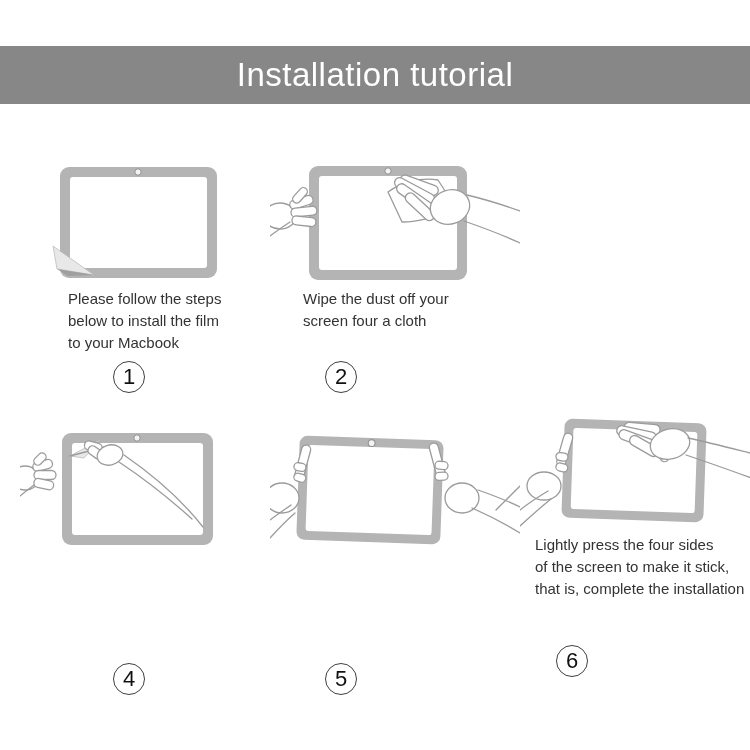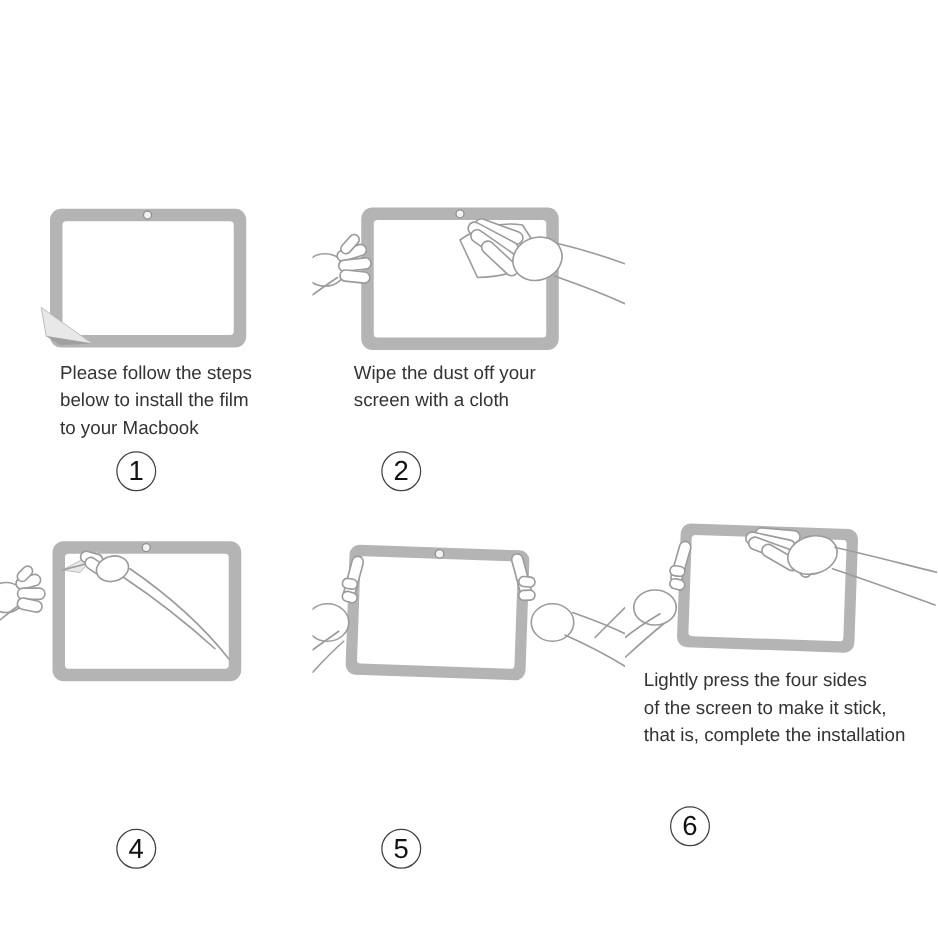--- a/index.html
+++ b/index.html
@@ -8,21 +8,21 @@
     font-family:"Liberation Sans",sans-serif;overflow:hidden;
   }
   .header{
     position:absolute;left:0;top:46px;width:750px;height:58px;
     background:var(--header-bg,#878787);
     display:flex;align-items:center;justify-content:center;
   }
   .header-title{
     color:var(--header-text,#ffffff);font-size:33px;font-weight:400;letter-spacing:.5px;
   }
-  .cell{position:absolute;width:250px;height:280px;}
+  .cell{position:absolute;width:250px;height:280px;margin-left:20px;}
   #s1{left:0;top:150px} #s2{left:250px;top:150px} #s3{left:500px;top:150px}
   #s4{left:0;top:420px} #s5{left:250px;top:420px} #s6{left:500px;top:402px}
   .illus{position:absolute;left:0;top:0;}
   .caption{
     position:absolute;font-size:15px;line-height:22px;
     color:var(--caption-text,#333333);white-space:pre-line;width:240px;
   }
   #s1 .caption,#s2 .caption,#s3 .caption{top:138px}
   #s4 .caption,#s5 .caption,#s6 .caption{top:132px}
   #s1 .caption{left:48px} #s2 .caption{left:33px} #s3 .caption{left:16px}
@@ -47,20 +47,23 @@
   .peel-light{fill:#e8e8e8;stroke:#bdbdbd;stroke-width:.8;}
   .peel-dark{fill:#9f9f9f;}
   .arrow{fill:none;stroke:#c4c4c4;stroke-width:1.6;}
   .arrowhead{fill:#c4c4c4;}
 </style>
 </head>
 <body>
 
 <div class="canvas">
 
+  <div class="header">
+    <span class="header-title">Installation tutorial</span>
+  </div>
 
   <div class="cell" id="s1">
     <svg class="illus" width="250" height="140" viewBox="0 0 250 140">
       <g>
         <rect class="frame" x="40" y="17" width="157" height="111" rx="9"></rect>
         <rect class="screen" x="50" y="27" width="137" height="91" rx="3"></rect>
         <circle class="camera" cx="118" cy="22" r="3.2"></circle>
       </g>
       <g>
         <polygon class="peel-light" points="33,96 74,125 37,119"></polygon>
@@ -93,21 +96,21 @@
         <rect class="hand" x="0" y="-5" width="40" height="10" rx="5" transform="translate(168,42) rotate(200)"></rect>
         <rect class="hand" x="0" y="-5" width="44" height="10" rx="5" transform="translate(164,51) rotate(208)"></rect>
         <rect class="hand" x="0" y="-5" width="42" height="10" rx="5" transform="translate(162,60) rotate(215)"></rect>
         <rect class="hand" x="0" y="-5" width="36" height="10" rx="5" transform="translate(163,69) rotate(223)"></rect>
         <ellipse class="hand" cx="180" cy="57" rx="20" ry="17" transform="rotate(-20 180 57)"></ellipse>
         <path class="armline" d="M197,45 C218,50 236,56 250,61"></path>
         <path class="armline" d="M194,71 C217,79 237,87 250,93"></path>
       </g>
     </svg>
     <div class="caption">Wipe the dust off your
-screen with a cloth</div>
+screen four a cloth</div>
     <div class="num">2</div>
   </div>
 
 
   <div class="cell" id="s4">
     <svg class="illus" width="250" height="140" viewBox="0 0 250 140">
       <g>
         <rect class="frame" x="42" y="13" width="151" height="112" rx="9"></rect>
         <rect class="screen" x="52" y="23" width="131" height="92" rx="3"></rect>
         <circle class="camera" cx="117" cy="18" r="3.2"></circle>

